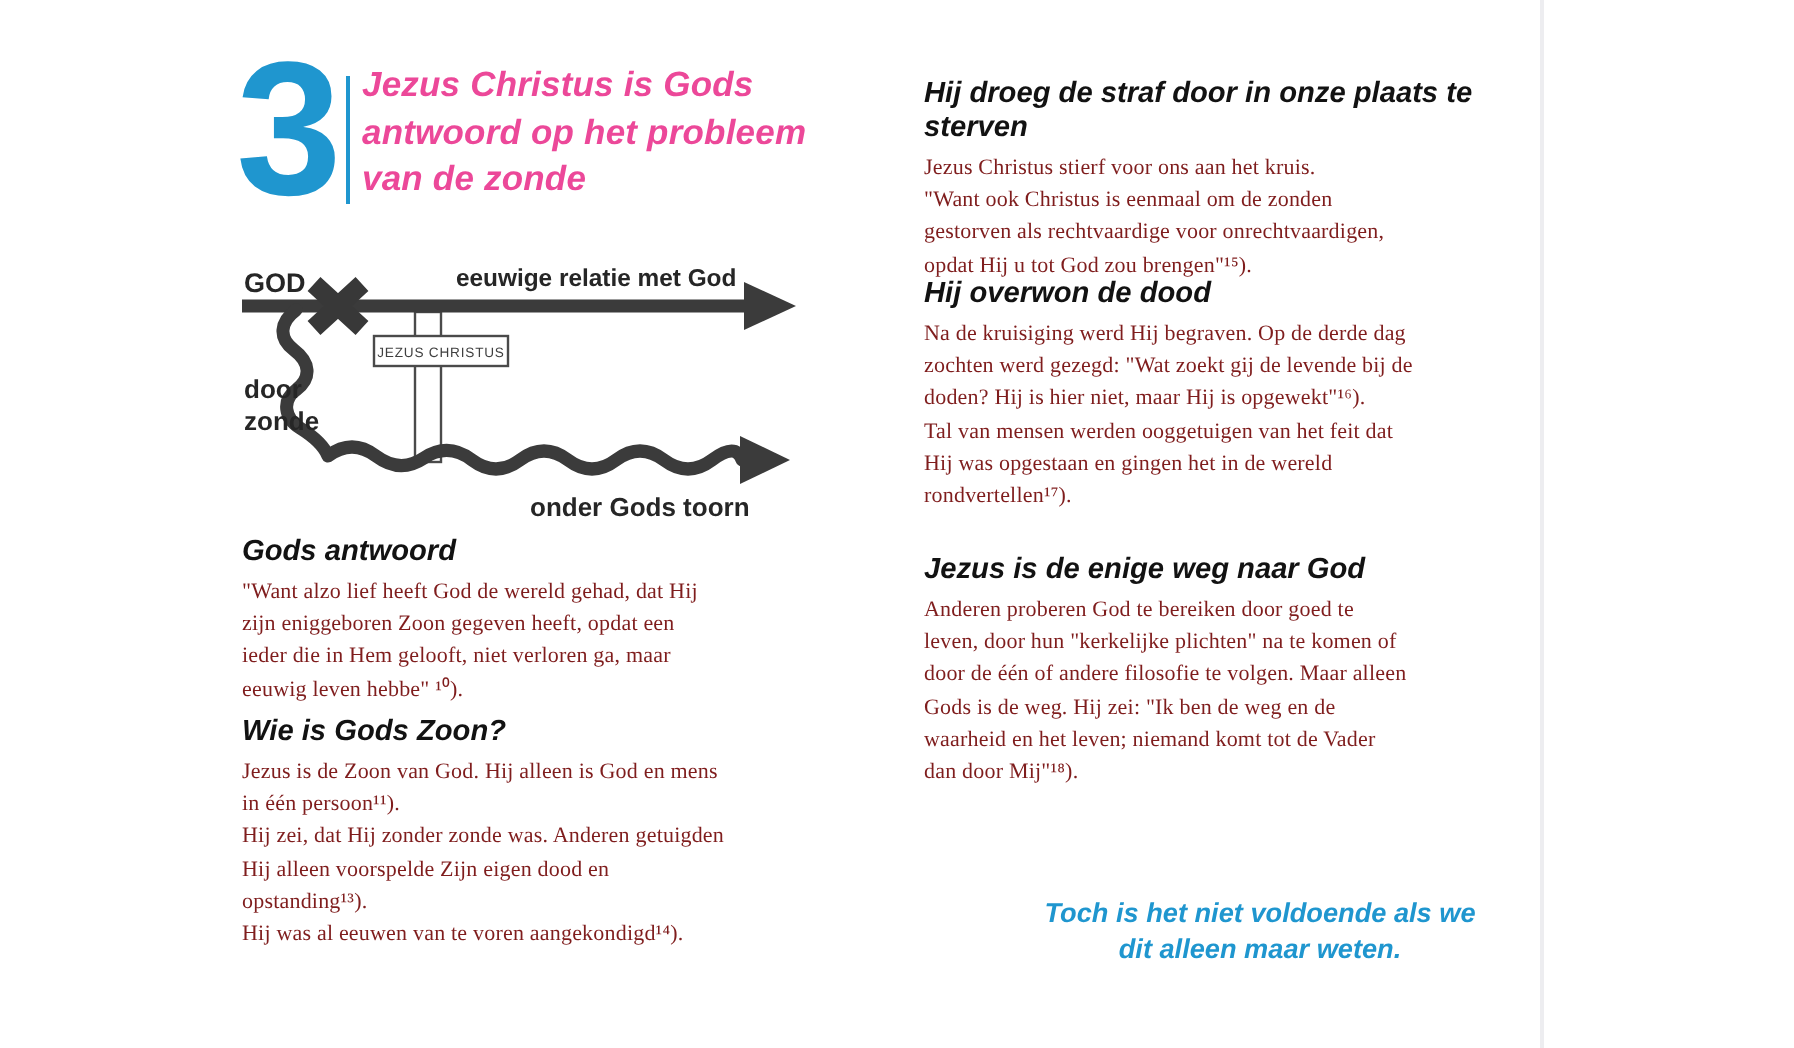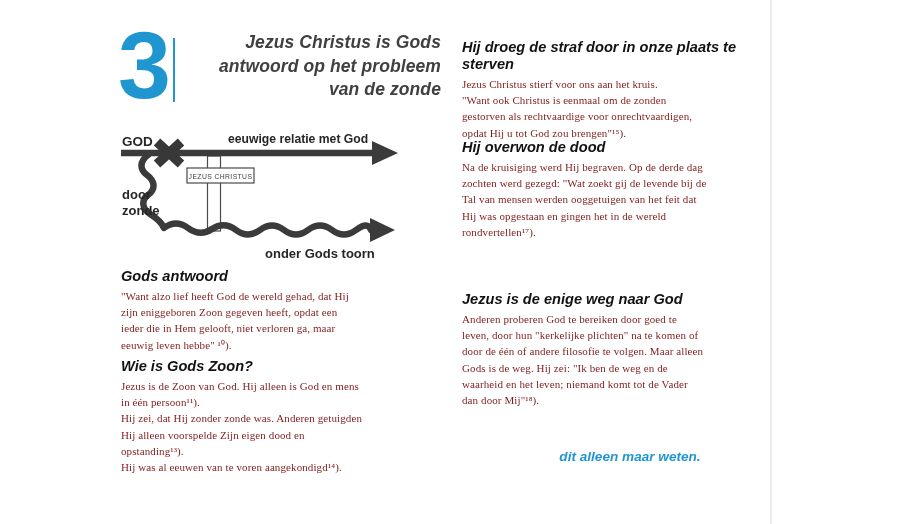--- a/index.html
+++ b/index.html
@@ -9,42 +9,42 @@
 
   
   .page-edge{left:770px;top:0;width:2px;height:524px;background:#ededf0;}
 
   
   .big-num{left:118px;top:22px;width:56px;height:86px;color:#1f96cf;
            font-size:95px;font-weight:bold;line-height:86px;letter-spacing:-2px;}
   .num-rule{left:173px;top:38px;width:2px;height:64px;background:#1f96cf;}
   .section-title{left:181px;top:31px;width:260px;margin:0;
                  font-size:17.5px;line-height:23.5px;font-weight:bold;font-style:italic;
-                 color:#404040;letter-spacing:.1px;text-align:right;}
+                 color:#ec4899;letter-spacing:.1px;}
   .section-title .ln{white-space:nowrap;}
 
   
   .diagram{left:117px;top:127px;}
   .dg-label{font-family:"Liberation Sans", sans-serif;font-weight:bold;fill:#262626;}
   .dg-cross-text{font-family:"Liberation Sans", sans-serif;font-weight:normal;
                  fill:#3f3f3f;letter-spacing:.4px;}
 
   
   .section{width:330px;}
   .sec-heading{font-size:14.6px;line-height:17px;font-weight:bold;font-style:italic;
                color:#121212;margin:0 0 3px 0;}
   .sec-heading .ln{white-space:nowrap;line-height:17px;}
   .para{font-family:Liberation Serif, serif;font-size:11px;color:#7f1d1d;}
   .para .ln{white-space:nowrap;line-height:16.2px;letter-spacing:.1px;}
 
   #lsec1{left:121px;top:268px;}
   #lsec2{left:121px;top:358px;}
   #rsec1{left:462px;top:27px;margin-top:12px;}
   #rsec2{left:462px;top:139px;}
-  #rsec3{left:462px;top:291px;}
+  #rsec3{left:462px;top:277px;}
 
   
   .footer-note{left:480px;top:448px;width:300px;text-align:center;
                color:#1f96cf;font-size:13.6px;font-weight:bold;font-style:italic;}
   .footer-note .ln{line-height:17.5px;white-space:nowrap;}
 </style>
 </head>
 <body>
 
 <div>
@@ -118,20 +118,21 @@
       </div>
   </div>
 
   <div id="rsec2" class="abs section">
     <h2 class="sec-heading">
         <div class="ln">Hij overwon de dood</div>
       </h2>
     <div class="para">
         <div class="ln">Na de kruisiging werd Hij begraven. Op de derde dag</div>
         <div class="ln">zochten werd gezegd: "Wat zoekt gij de levende bij de</div>
+        <div class="ln">doden? Hij is hier niet, maar Hij is opgewekt"¹⁶).</div>
         <div class="ln">Tal van mensen werden ooggetuigen van het feit dat</div>
         <div class="ln">Hij was opgestaan en gingen het in de wereld</div>
         <div class="ln">rondvertellen¹⁷).</div>
       </div>
   </div>
 
   <div id="rsec3" class="abs section">
     <h2 class="sec-heading">
         <div class="ln">Jezus is de enige weg naar God</div>
       </h2>
@@ -139,16 +140,17 @@
         <div class="ln">Anderen proberen God te bereiken door goed te</div>
         <div class="ln">leven, door hun "kerkelijke plichten" na te komen of</div>
         <div class="ln">door de één of andere filosofie te volgen. Maar alleen</div>
         <div class="ln">Gods is de weg. Hij zei: "Ik ben de weg en de</div>
         <div class="ln">waarheid en het leven; niemand komt tot de Vader</div>
         <div class="ln">dan door Mij"¹⁸).</div>
       </div>
   </div>
 
   <div class="abs footer-note">
+      <div class="ln">Toch is het niet voldoende als we</div>
       <div class="ln">dit alleen maar weten.</div>
     </div>
 
 </div>
 
 </body></html>

